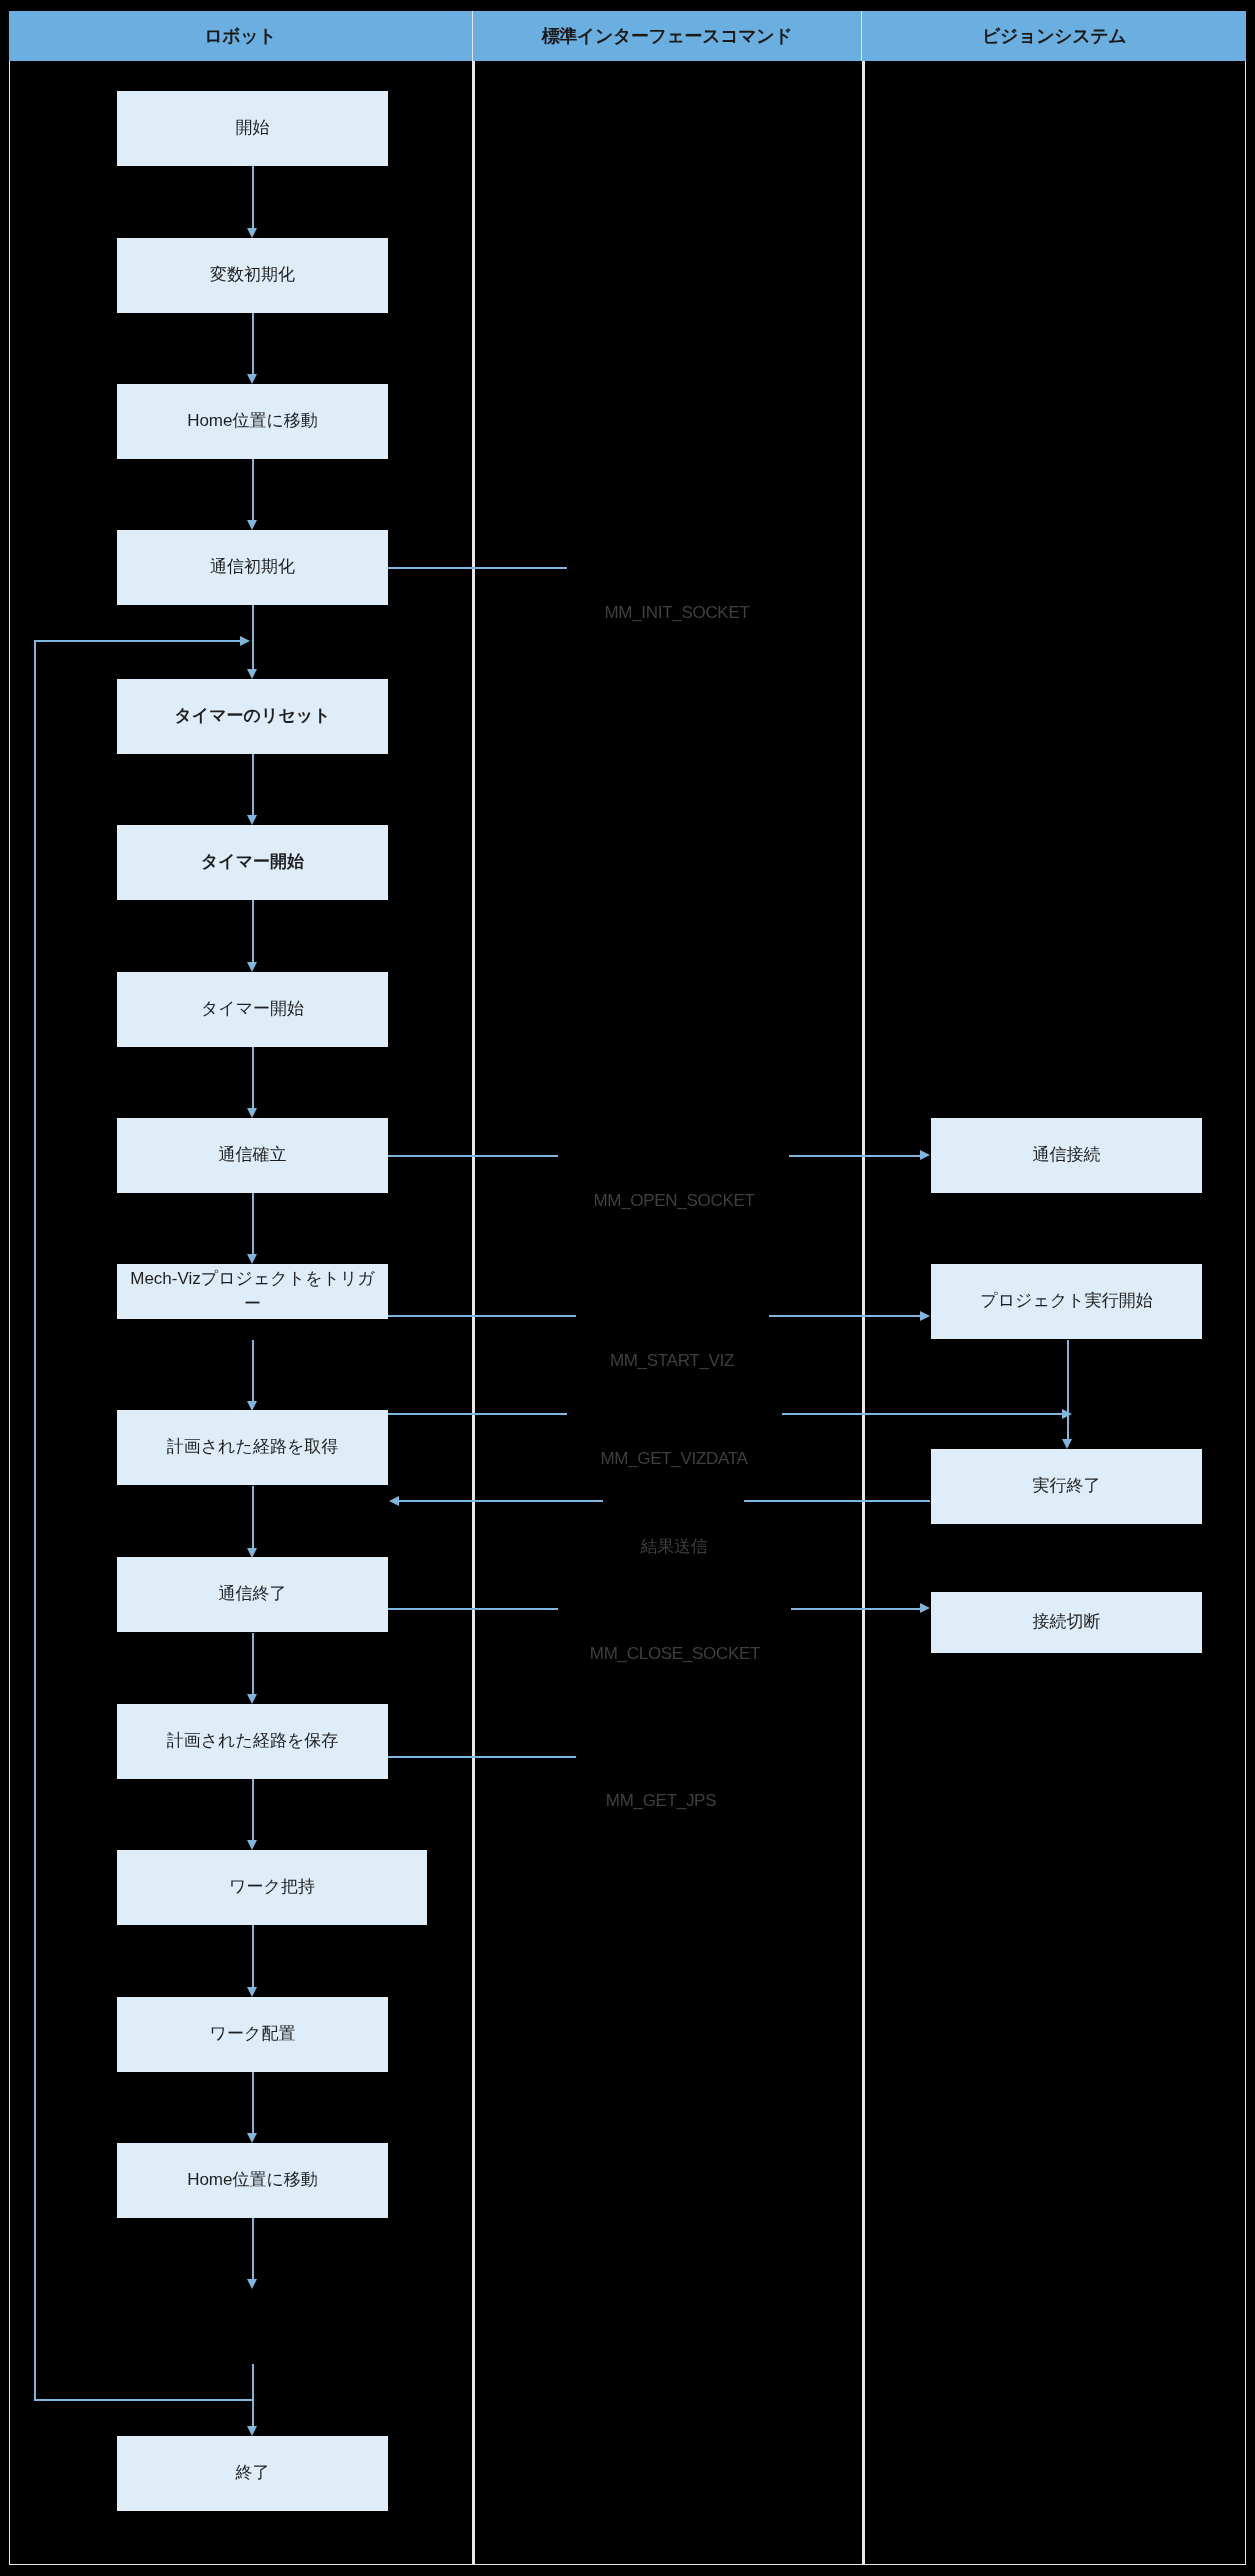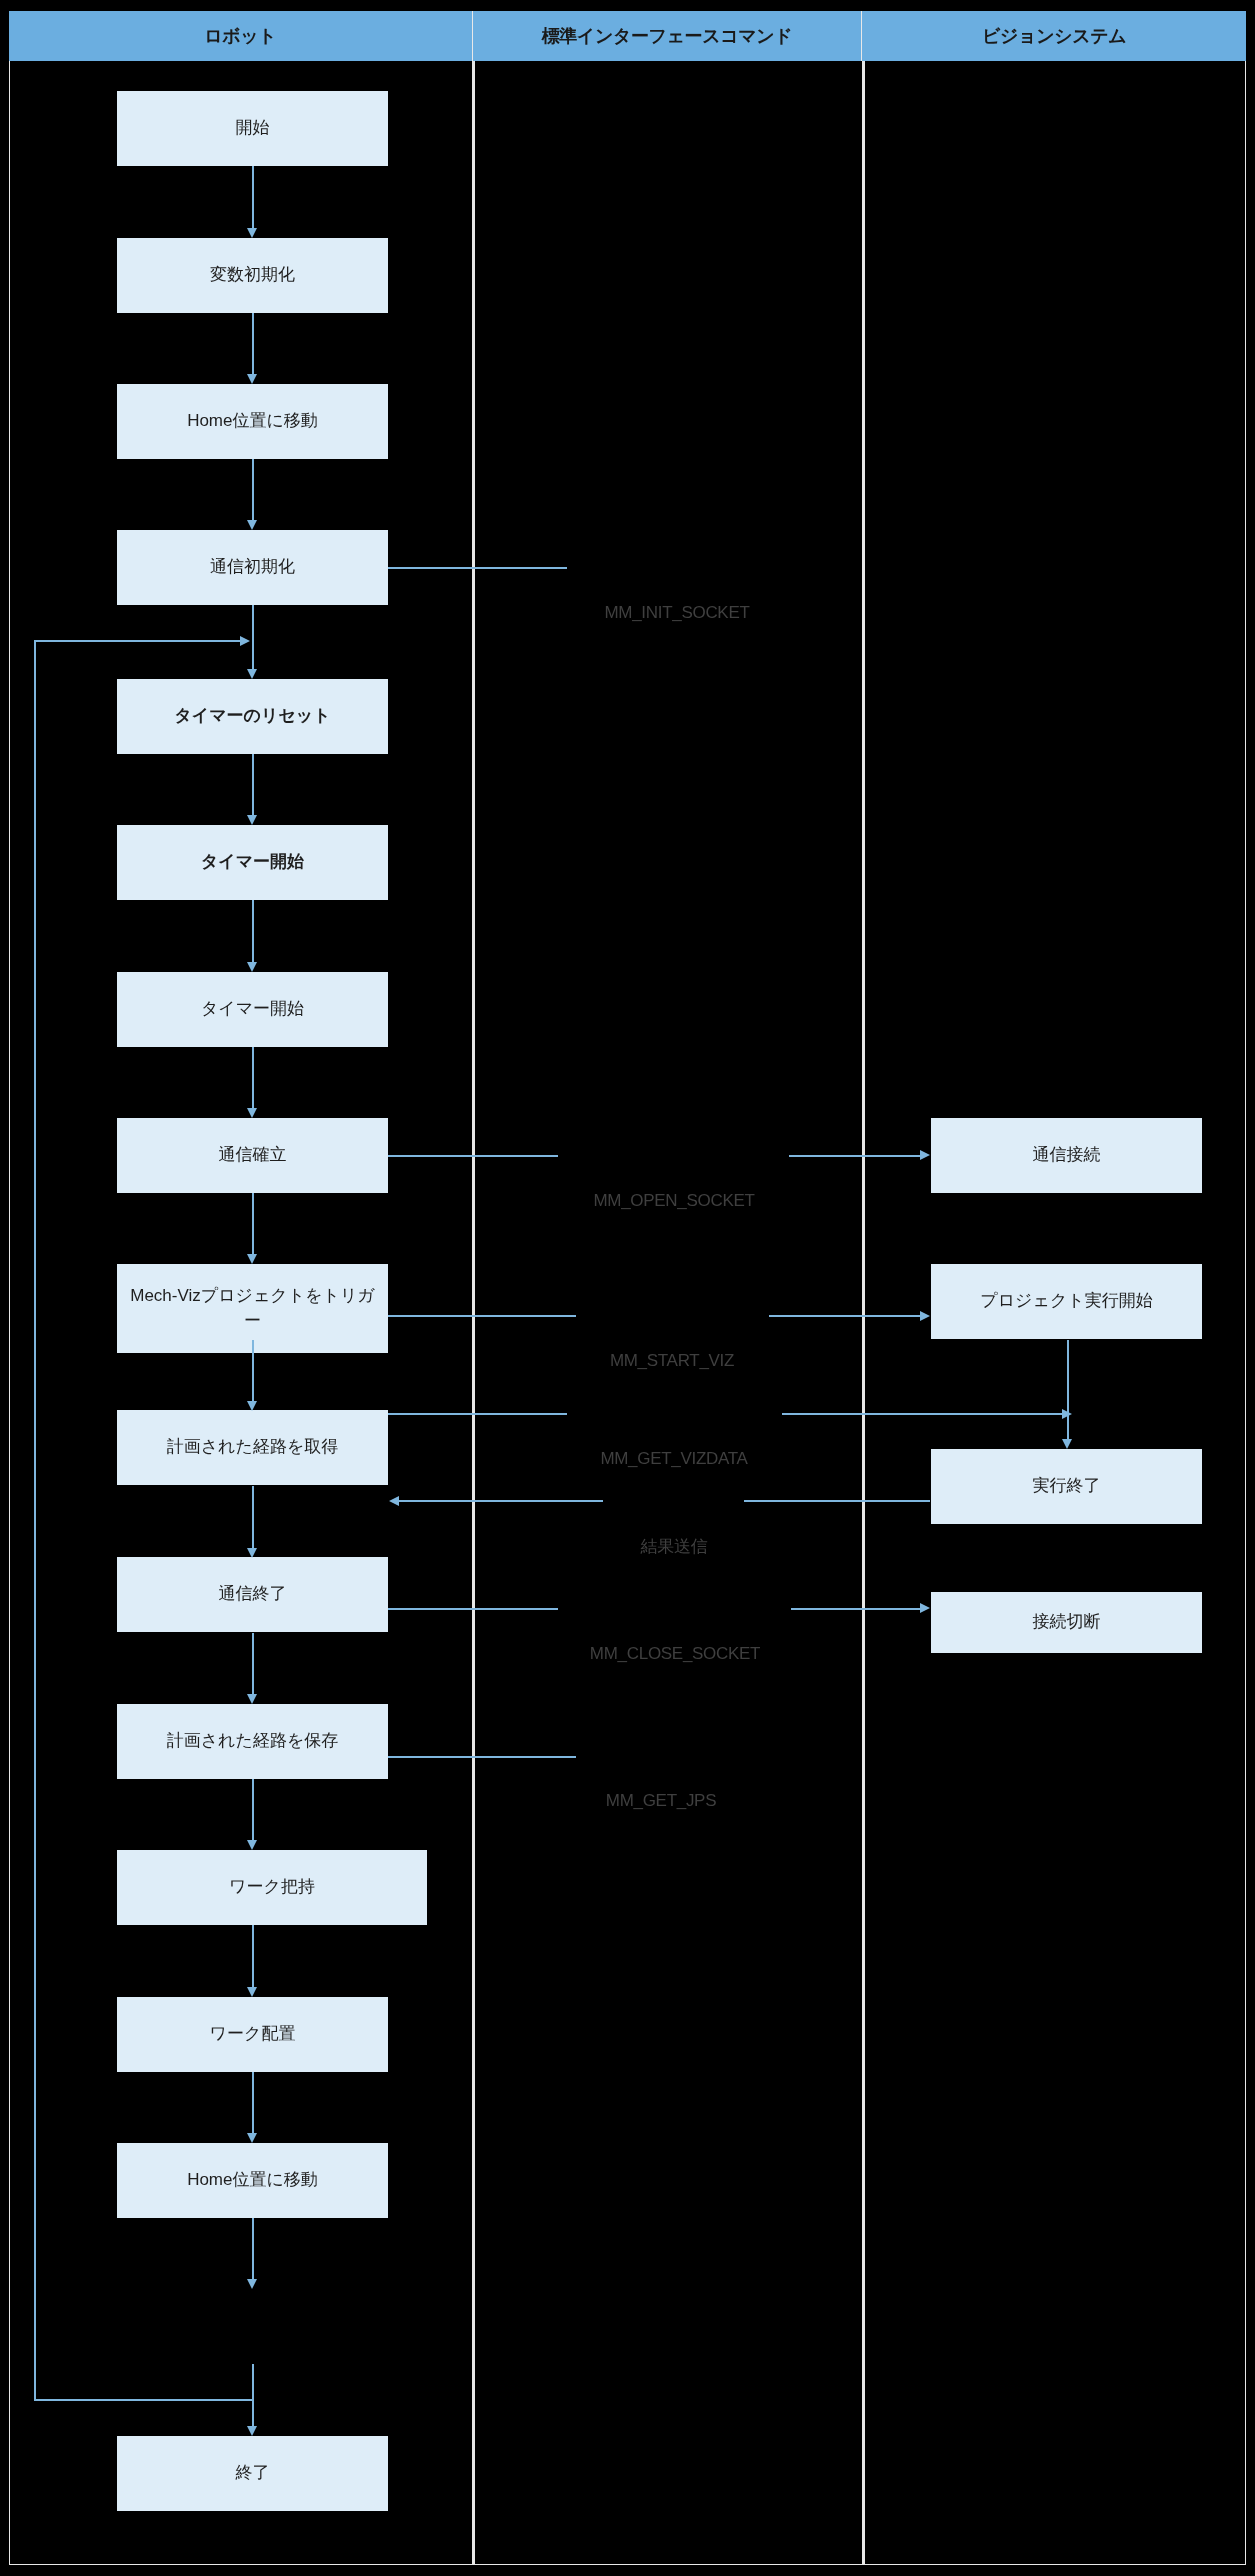--- a/index.html
+++ b/index.html
@@ -147,21 +147,21 @@
   <div class="node" style="left:117px; top:530px; width:271px; height:75px;">通信初期化</div>
 
   <div class="node bold" style="left:117px; top:679px; width:271px; height:75px;">タイマーのリセット</div>
 
   <div class="node bold" style="left:117px; top:825px; width:271px; height:75px;">タイマー開始</div>
 
   <div class="node" style="left:117px; top:972px; width:271px; height:75px;">タイマー開始</div>
 
   <div class="node" style="left:117px; top:1118px; width:271px; height:75px;">通信確立</div>
 
-  <div class="node" style="left:117px; top:1264px; width:271px; height:89px;">Mech-Vizプロジェクトをトリガー</div>
+  <div class="node" style="left:117px; top:1264px; width:271px; height:55px;">Mech-Vizプロジェクトをトリガー</div>
 
   <div class="node" style="left:117px; top:1410px; width:271px; height:75px;">計画された経路を取得</div>
 
   <div class="node" style="left:117px; top:1557px; width:271px; height:75px;">通信終了</div>
 
   <div class="node" style="left:117px; top:1704px; width:271px; height:75px;">計画された経路を保存</div>
 
   <div class="node" style="left:117px; top:1850px; width:310px; height:75px;">ワーク把持</div>
 
   <div class="node" style="left:117px; top:1997px; width:271px; height:75px;">ワーク配置</div>

